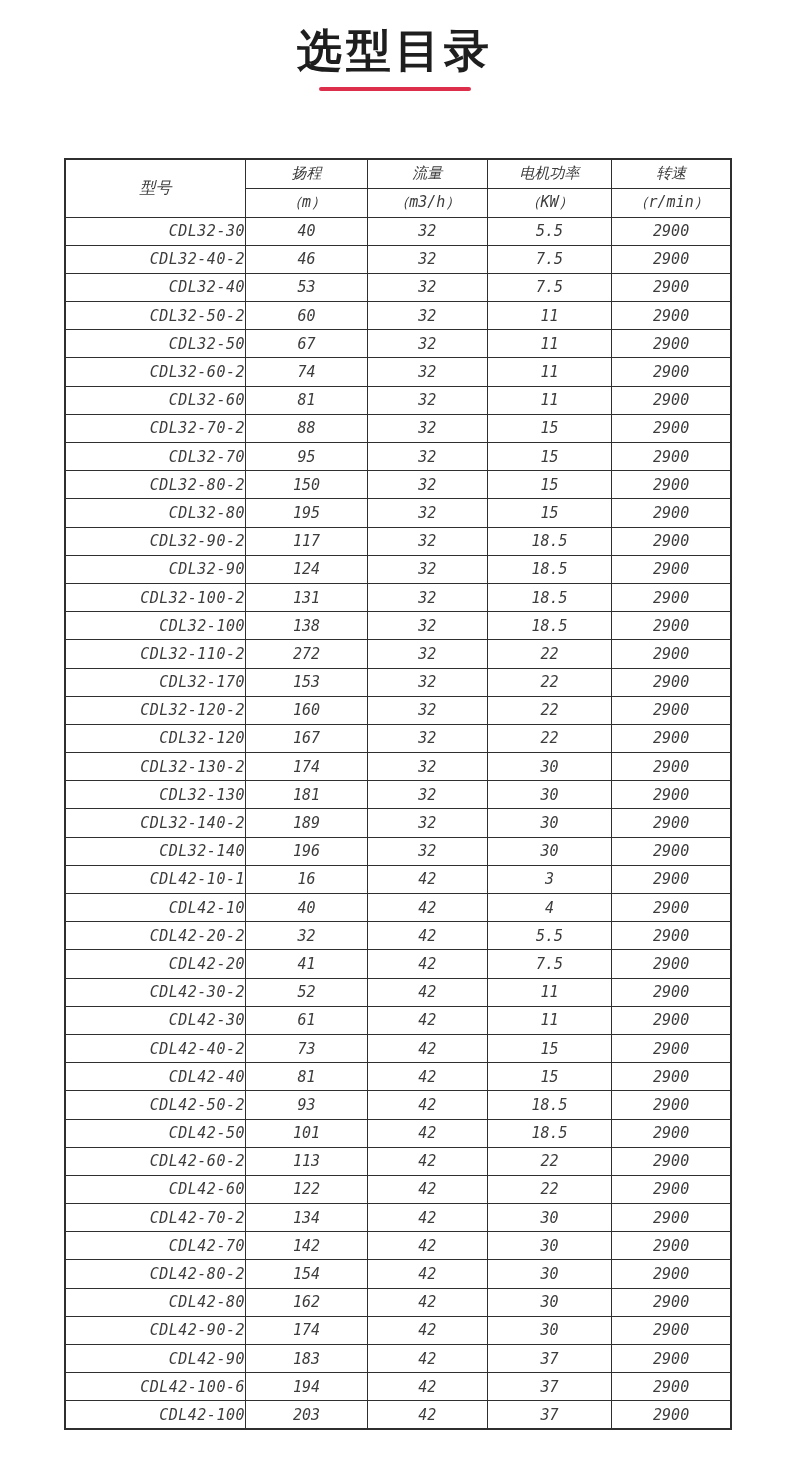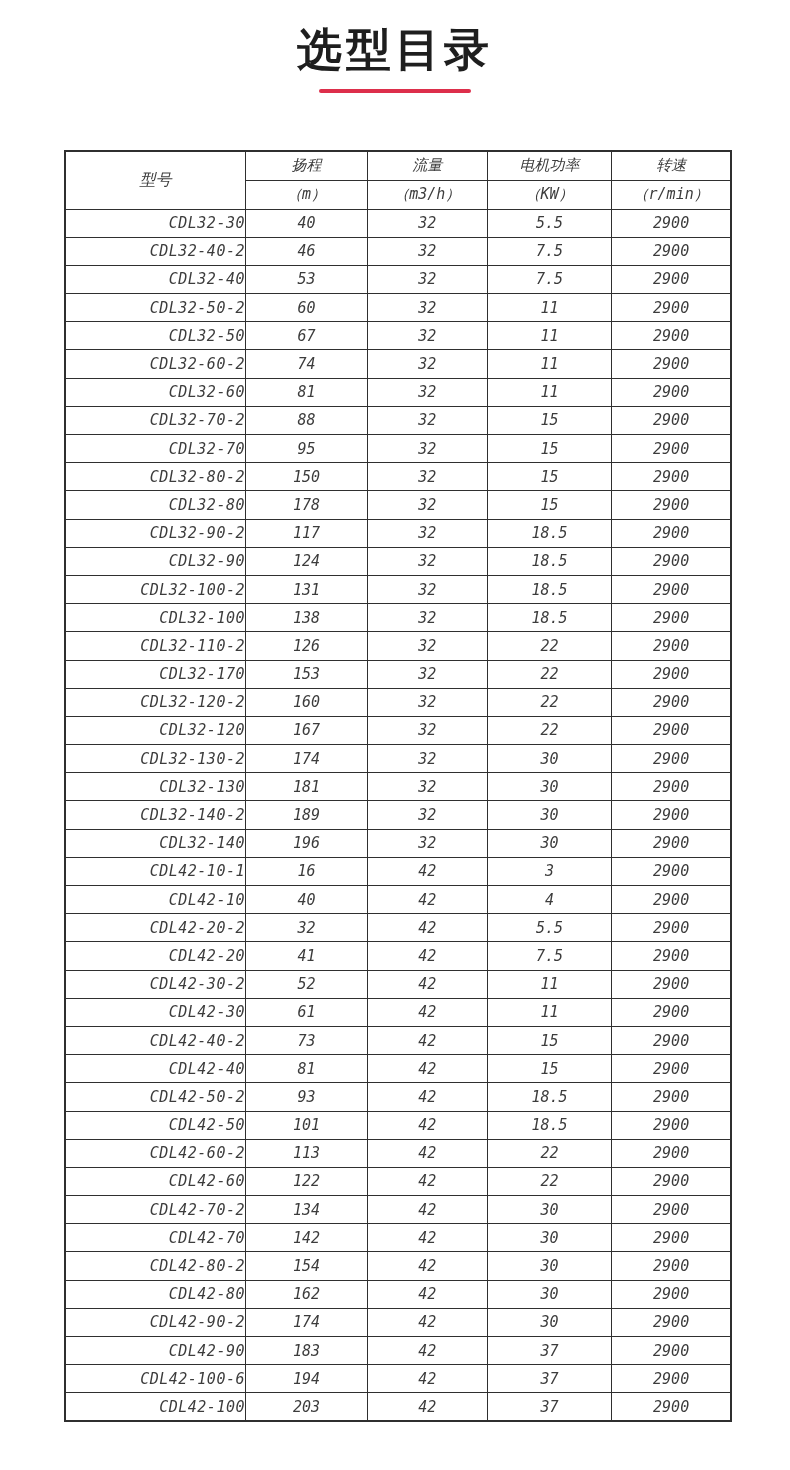--- a/index.html
+++ b/index.html
@@ -5,24 +5,24 @@
   * { box-sizing: border-box; }
   html, body {
     margin: 0; padding: 0;
     width: 790px; height: 1470px;
     background: #ffffff;
     overflow: hidden;
     font-family: "DejaVu Sans Mono", "DejaVu Sans", sans-serif;
   }
   .page { position: relative; width: 790px; height: 1470px; }
   .page-title {
-    margin: 0;
-    padding-top: 26px;
+    margin: 8px;
+    padding-top: 15px;
     text-align: center;
-    font-family: Liberation Mono, monospace;
+    font-family: Liberation Serif, serif;
     font-size: 45px;
     font-weight: 700;
     letter-spacing: 4px;
     color: #1e1e1e;
     line-height: 1.25;
   }
   .title-underline {
     width: 152px; height: 4px;
     margin: 7px auto 0 auto;
     border-radius: 2px;
@@ -154,21 +154,21 @@
           </tr>
           <tr>
             <td class="model-cell">CDL32-80-2</td>
             <td>150</td>
             <td>32</td>
             <td>15</td>
             <td>2900</td>
           </tr>
           <tr>
             <td class="model-cell">CDL32-80</td>
-            <td>178</td>
+            <td>195</td>
             <td>32</td>
             <td>15</td>
             <td>2900</td>
           </tr>
           <tr>
             <td class="model-cell">CDL32-90-2</td>
             <td>117</td>
             <td>32</td>
             <td>18.5</td>
             <td>2900</td>
@@ -189,21 +189,21 @@
           </tr>
           <tr>
             <td class="model-cell">CDL32-100</td>
             <td>138</td>
             <td>32</td>
             <td>18.5</td>
             <td>2900</td>
           </tr>
           <tr>
             <td class="model-cell">CDL32-110-2</td>
-            <td>126</td>
+            <td>272</td>
             <td>32</td>
             <td>22</td>
             <td>2900</td>
           </tr>
           <tr>
             <td class="model-cell">CDL32-170</td>
             <td>153</td>
             <td>32</td>
             <td>22</td>
             <td>2900</td>

